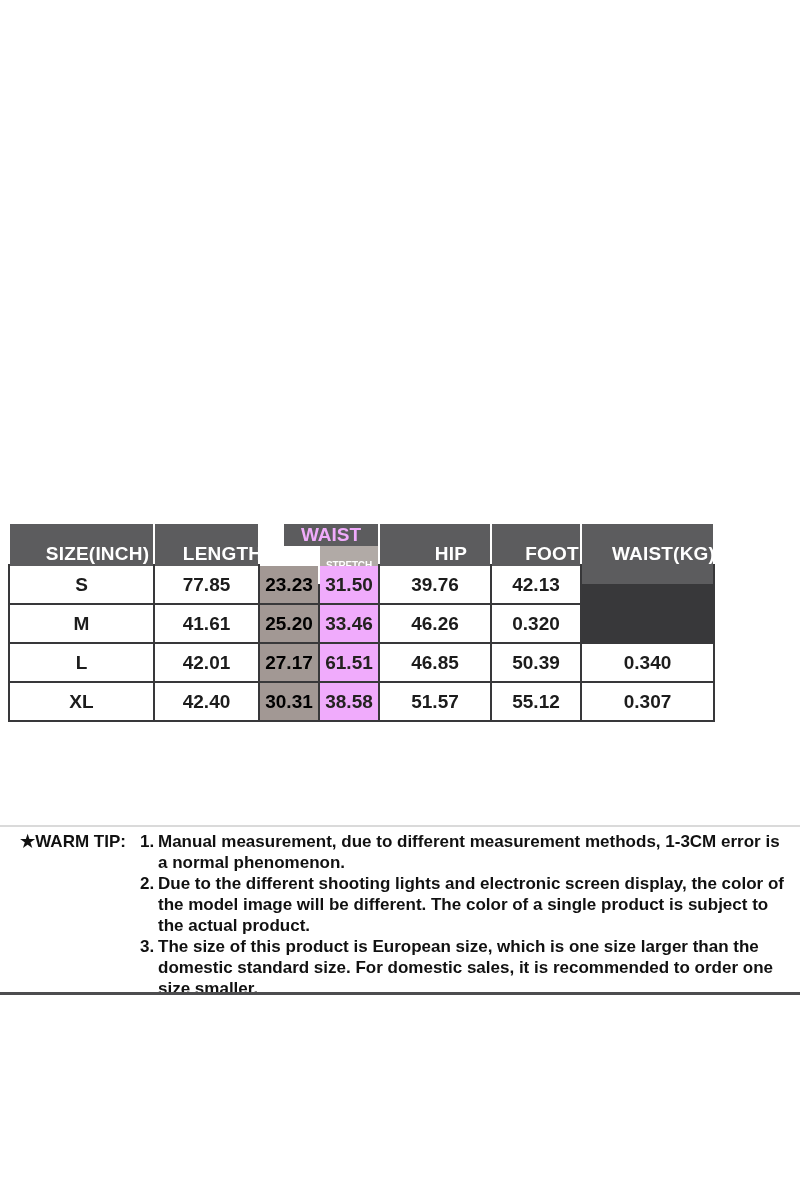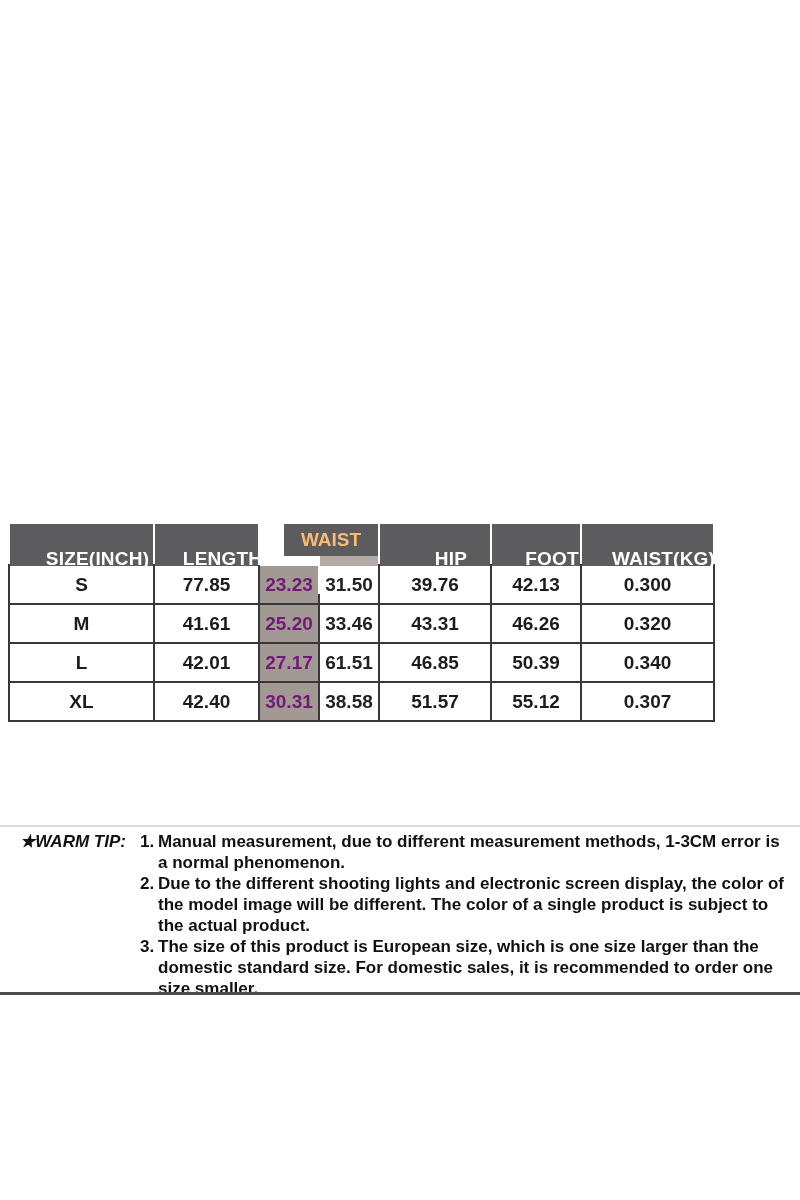--- a/index.html
+++ b/index.html
@@ -40,23 +40,23 @@
     justify-content: center;
     letter-spacing: 0.2px;
     padding-left: 32px;
   }
   .waist-group {
     display: flex;
     flex-direction: column;
     background: #ffffff;
   }
   .waist-label {
-    height: 32px;
+    height: 22px;
     background: #5c5c5e;
-    color: #fdba74;
+    color: #f0abfc;
     font-weight: bold;
     font-size: 19px;
     display: flex;
     align-items: center;
     justify-content: center;
     line-height: 20px;
     margin-left: 24px;
   }
   .waist-sub {
     flex: 1;
@@ -89,22 +89,22 @@
   }
   .cell {
     background: #ffffff;
     color: #1c1c1c;
     font-weight: bold;
     font-size: 19px;
     display: flex;
     align-items: center;
     justify-content: center;
   }
-  .cell.flat-cell    { background: #a29894; color: #701a75; }
-  .cell.stretch-cell { background: #ffffff; color: #242220; }
+  .cell.flat-cell    { background: #a29894; color: #000000; }
+  .cell.stretch-cell { background: #f0abfc; color: #242220; }
 
   
   .divider-light {
     position: absolute;
     top: 825px;
     left: 0;
     width: 800px;
     height: 2px;
     background: #dadada;
   }
@@ -125,21 +125,20 @@
     width: 768px;
     display: flex;
     color: #111111;
     font-weight: bold;
     font-size: 17px;
     line-height: 21px;
   }
   .tip-label {
     flex: 0 0 120px;
     white-space: nowrap;
-    font-style: italic;
   }
   .tip-items {
     flex: 0 0 650px;
     display: flex;
     flex-direction: column;
   }
   .tip-item { display: flex; }
   .tip-num  { flex: 0 0 18px; }
   .tip-text { width: 632px; }
 </style>
@@ -165,28 +164,26 @@
     </div>
 
     <div class="tbody">
       <div class="trow">
         <div class="cell">S</div>
         <div class="cell">77.85</div>
         <div class="cell flat-cell">23.23</div>
         <div class="cell stretch-cell">31.50</div>
         <div class="cell">39.76</div>
         <div class="cell">42.13</div>
-        <div class="cell">0.300</div>
       </div>
       <div class="trow">
         <div class="cell">M</div>
         <div class="cell">41.61</div>
         <div class="cell flat-cell">25.20</div>
         <div class="cell stretch-cell">33.46</div>
-        <div class="cell">43.31</div>
         <div class="cell">46.26</div>
         <div class="cell">0.320</div>
       </div>
       <div class="trow">
         <div class="cell">L</div>
         <div class="cell">42.01</div>
         <div class="cell flat-cell">27.17</div>
         <div class="cell stretch-cell">61.51</div>
         <div class="cell">46.85</div>
         <div class="cell">50.39</div>

